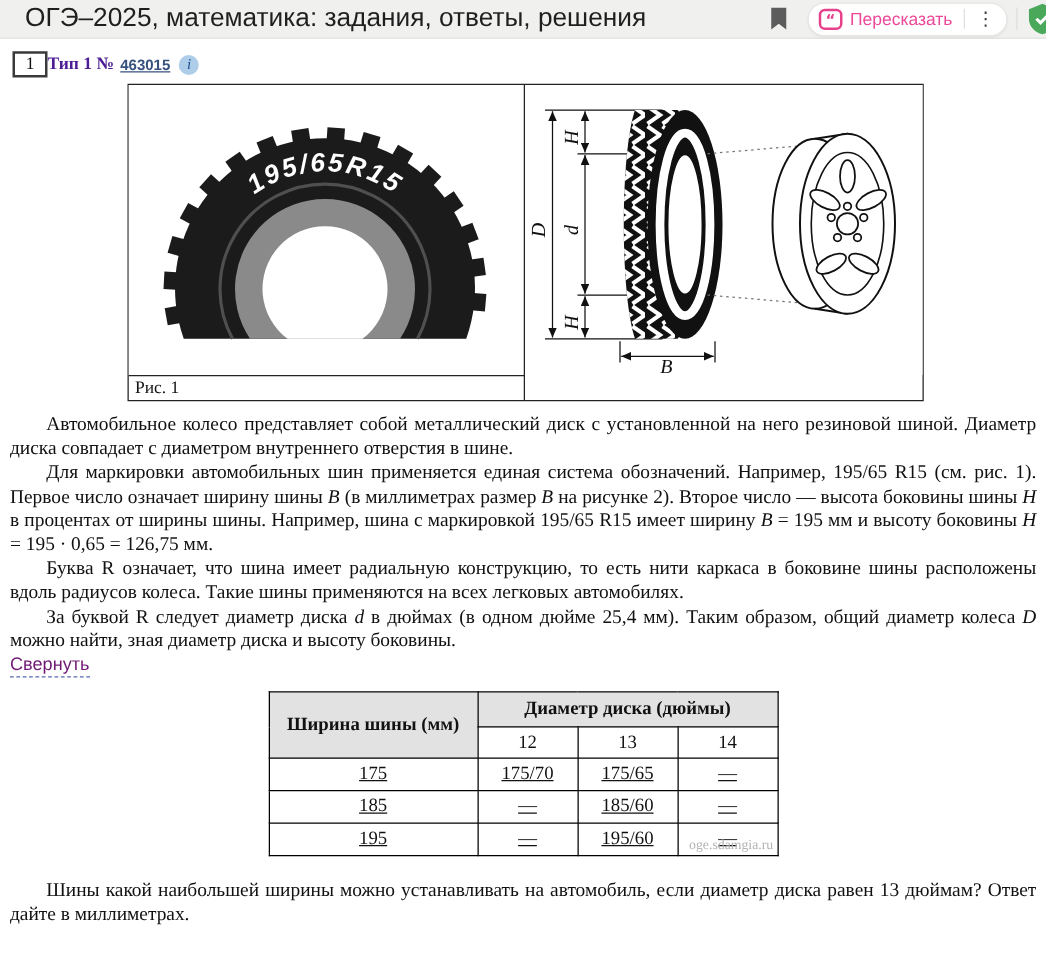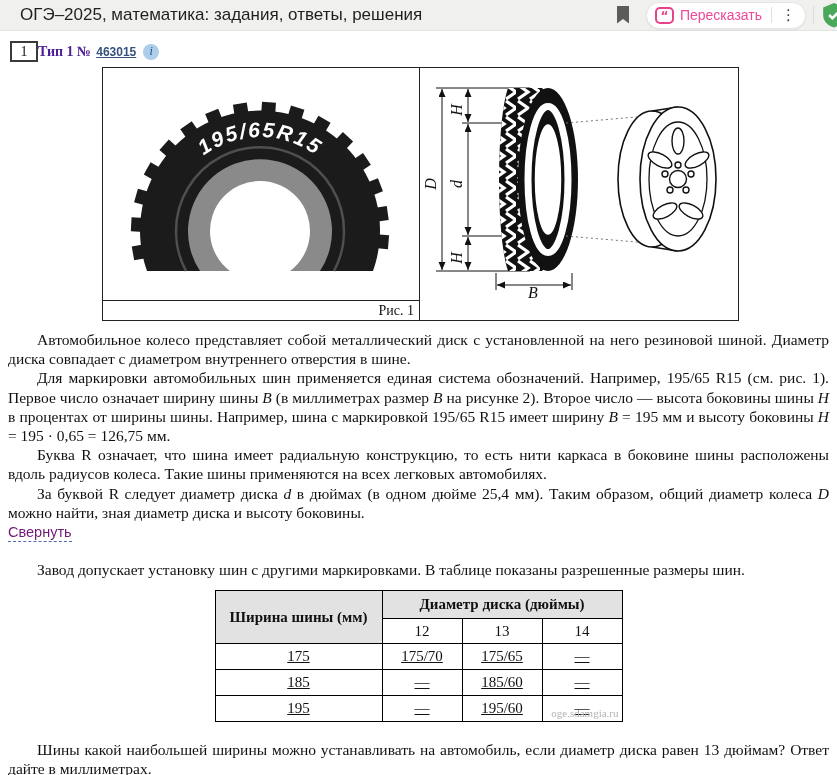--- a/index.html
+++ b/index.html
@@ -3,21 +3,21 @@
 <meta charset="utf-8">
 <style>
   * { margin:0; padding:0; box-sizing:border-box; }
   html,body { width:837px; height:775px; background:#fff; overflow:hidden;
               font-family:"Liberation Serif", serif; color:#111; }
 
   
   .topbar { height:31px; background:#f0f0ef; border-bottom:1px solid #e2e2e0;
             display:flex; align-items:center; padding:0 0 0 20px;
             font-family:"Liberation Sans", sans-serif; }
-  .topbar-title { font-size:17px; color:#1f1f1f; flex:0 0 auto; }
+  .topbar-title { font-size:21px; color:#1f1f1f; flex:0 0 auto; }
   .topbar-spacer { flex:1; }
   .bm-icon { width:14px; height:18px; margin-right:16px; flex:0 0 auto; cursor:pointer; }
   .pill { background:#fff; border:1px solid #e6e6e4; border-radius:15px; height:27px;
           display:flex; align-items:center; padding:0 9px 0 8px;
           box-shadow:0 1px 2px rgba(0,0,0,.06); flex:0 0 auto; cursor:pointer; }
   .retell-ic { width:19px; height:17px; border:2px solid #e8418c; border-radius:5px;
                color:#e8418c; font-weight:bold; font-size:12px; line-height:14px;
                text-align:center; margin-right:6px; font-family:"DejaVu Sans",sans-serif; }
   .retell-label { font-size:14px; color:#ec4899; }
   .pill-div { width:1px; height:16px; background:#e0e0e0; margin:0 9px; }
@@ -40,21 +40,21 @@
              font-size:12px; display:flex; align-items:center; justify-content:center;
              margin-left:7px; cursor:pointer; }
 
   
   .figure { margin-left:102px; width:637px; border:1px solid #222;
             border-collapse:collapse; display:grid;
             grid-template-columns:317px 318px; grid-template-rows:232px 20px; }
   .fig-panel { background:#fff; }
   .fig-panel.left  { border-right:1px solid #222; }
   .fig-cap { border-top:1px solid #222; font-size:14px; display:flex;
-             align-items:center; padding:0 5px;justify-content:flex-end; }
+             align-items:center; padding:0 5px; }
   .fig-cap.left { border-right:1px solid #222; }
   .fig-cap .wm { margin-left:auto; font-size:11px; color:#aaa; }
 
   
   .text-block { margin:9px 8px 0 8px; font-size:15.5px; line-height:19.2px;
                 text-align:justify; }
   .text-block p { text-indent:29px; }
   .collapse-link { display:inline-block; margin:1px 0 0 0;
                    font-family:"Liberation Sans", sans-serif; font-size:14.5px;
                    color:#701a75; border-bottom:1px dashed #5668ae;
@@ -216,21 +216,20 @@
     <span>Рис. 1</span>
   </div>
 </div>
 
 <div class="text-block">
   <p><span>Автомобильное колесо представляет собой металлический диск с установленной на него резиновой шиной. Диаметр диска совпадает с диаметром внутреннего отверстия в шине.</span></p>
   <p><span>Для маркировки автомобильных шин применяется единая система обозначений. Например, 195/65 R15 (см. рис. 1). Первое число означает ширину шины </span><i>B</i><span> (в миллиметрах размер </span><i>B</i><span> на рисунке 2). Второе число — высота боковины шины </span><i>H</i><span> в процентах от ширины шины. Например, шина с маркировкой 195/65 R15 имеет ширину </span><i>B</i><span> = 195 мм и высоту боковины </span><i>H</i><span> = 195 · 0,65 = 126,75 мм.</span></p>
   <p><span>Буква R означает, что шина имеет радиальную конструкцию, то есть нити каркаса в боковине шины расположены вдоль радиусов колеса. Такие шины применяются на всех легковых автомобилях.</span></p>
   <p><span>За буквой R следует диаметр диска </span><i>d</i><span> в дюймах (в одном дюйме 25,4 мм). Таким образом, общий диаметр колеса </span><i>D</i><span> можно найти, зная диаметр диска и высоту боковины.</span></p>
   <span class="collapse-link">Свернуть</span>
-  <p class="para-gap"><span>Завод допускает установку шин с другими маркировками. В таблице показаны разрешенные размеры шин.</span></p>
 </div>
 
 <table class="tire-table">
   <tbody>
       <tr class="row-gh">
     <th class="hdr col-w" rowspan="2">Ширина шины (мм)</th>
     <th class="hdr" colspan="3">Диаметр диска (дюймы)</th>
   </tr>
   <tr class="row-sh">
     <td class="col-d">12</td>

